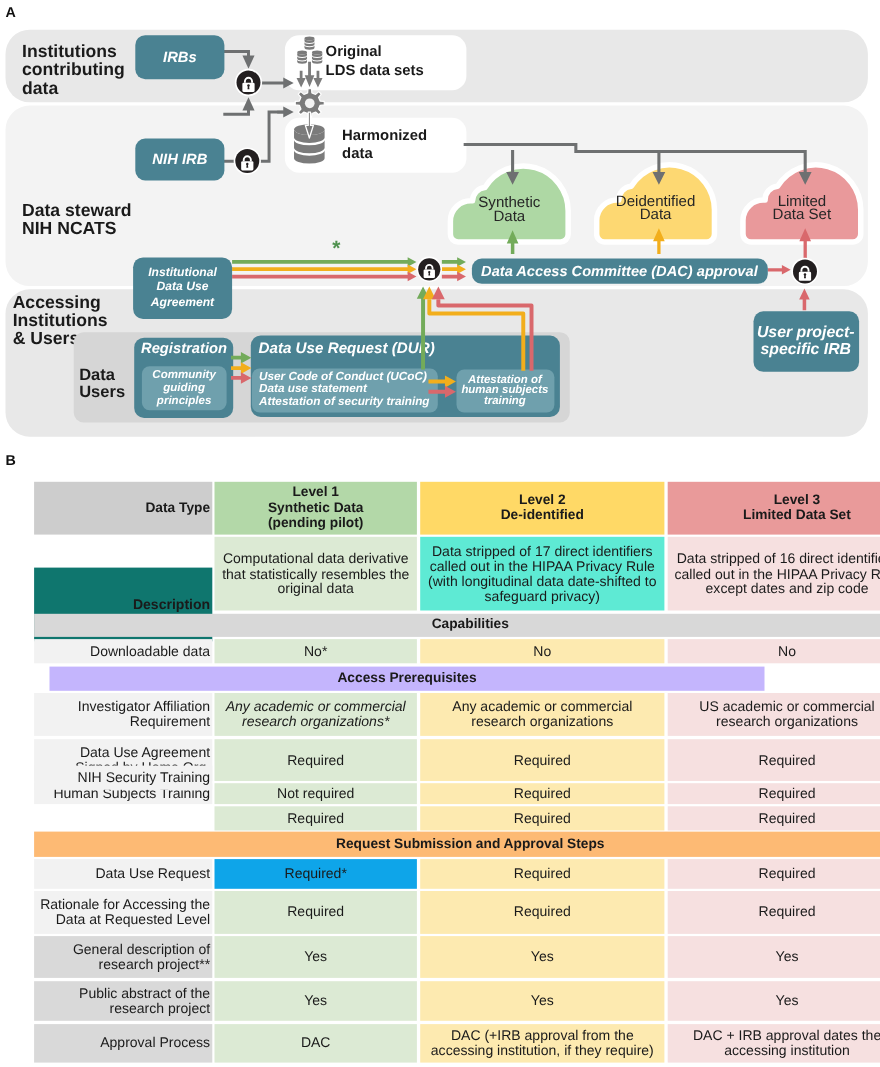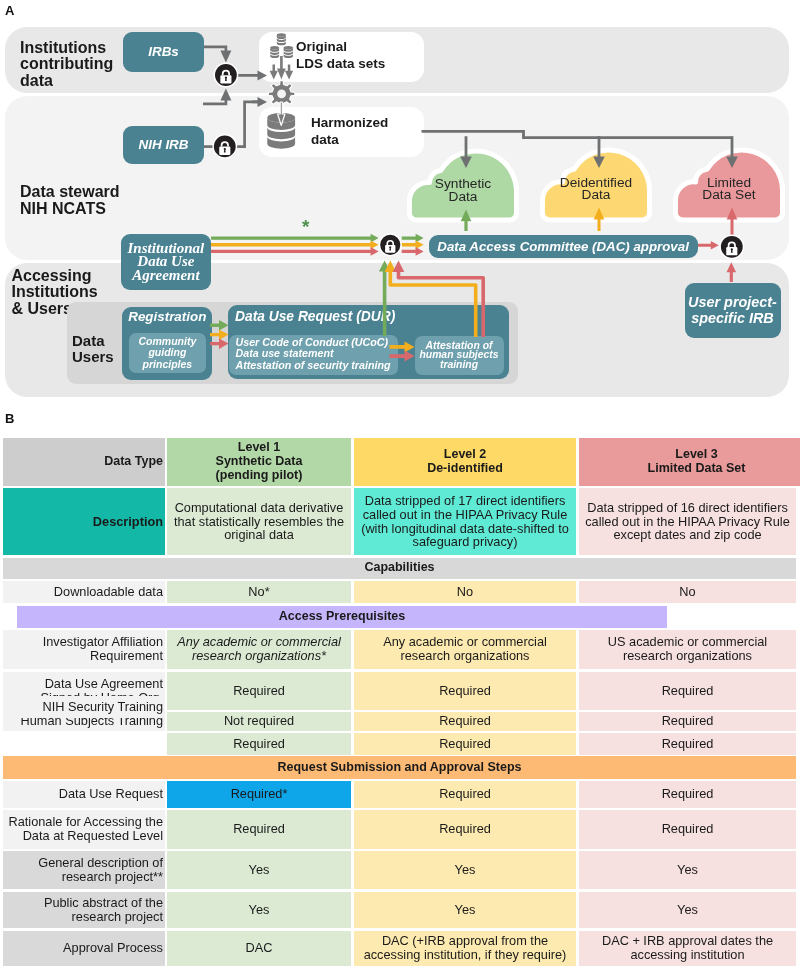--- a/index.html
+++ b/index.html
@@ -13,21 +13,21 @@
   .tealbox{position:absolute;background:#4a8292;border-radius:9px;color:#fff;font-style:italic;font-weight:bold;
            display:flex;align-items:center;justify-content:center;text-align:center;white-space:pre-line;}
   .whitebox{position:absolute;background:#fff;border-radius:13px;}
   .wlabel{position:absolute;font-weight:bold;font-size:13.5px;line-height:16.5px;color:#1a1a1a;white-space:pre-line;}
   .cloudtext{position:absolute;font-size:13.7px;line-height:12.5px;color:#262626;text-align:center;white-space:pre-line;}
   svg{display:block;}
   
   #panelB{position:absolute;left:0;top:0;width:800px;height:970px;}
   .cell{position:absolute;display:flex;align-items:center;justify-content:center;text-align:center;
         font-size:12.75px;line-height:13.9px;color:#1a1a1a;box-sizing:border-box;white-space:pre-line;
-        padding:0 4px;}
+        padding:0 4px;margin-left:28px;}
   .cell.hdr{font-weight:bold;font-size:12.5px;line-height:13.6px;}
   .cell.lbl{justify-content:flex-end;text-align:right;padding-right:2px;padding-left:1px;}
   .cell.sect{font-weight:bold;font-size:12.5px;}
 </style>
 </head>
 <body>
 
 <div id="panelA-bg" style="position:absolute;left:0;top:0;width:800px;height:410px;">
   <div class="panel-letter abs" style="left:5px;top:3px;">A</div>
   <div class="band" style="left:5px;top:27px;width:784px;height:66px;background:#e8e8e8;"></div>
@@ -195,21 +195,21 @@
 </svg>
 
 <div id="panelA-fg" style="position:absolute;left:0;top:0;width:800px;height:410px;">
   <div class="wlabel" style="left:296px;top:39px;">Original
 LDS data sets</div>
   <div class="wlabel" style="left:311px;top:115px;">Harmonized
 data</div>
 
   <div class="tealbox" style="left:123.2px;top:32.2px;width:80.7px;height:39.6px;font-size:13.45px;line-height:16px;">IRBs</div>
   <div class="tealbox" style="left:123.2px;top:126.1px;width:80.7px;height:38.3px;font-size:13.45px;line-height:16px;">NIH IRB</div>
-  <div class="tealbox" style="left:120.6px;top:233.5px;width:90.6px;height:56.7px;font-size:15px;line-height:13.4px;font-family:Liberation Serif, serif;">Institutional
+  <div class="tealbox" style="left:120.6px;top:233.5px;width:90.6px;height:56.7px;font-size:11px;line-height:13.4px;">Institutional
 Data Use
 Agreement</div>
   <div class="tealbox" style="left:428.6px;top:234.6px;width:269px;height:23.2px;font-size:13.3px;">Data Access Committee (DAC) approval</div>
   <div class="tealbox" style="left:684.5px;top:282.5px;width:96px;height:55.5px;font-size:14.4px;line-height:16.0px;">User project-
 specific IRB</div>
 
   <div class="cloudtext" style="left:412.5px;top:178px;width:101px;">Synthetic
 Data</div>
   <div class="cloudtext" style="left:545.5px;top:176.5px;width:101px;">Deidentified
 Data</div>
@@ -223,21 +223,21 @@
   <div class="panel-letter abs" style="left:5px;top:411px;">B</div>
   <div id="tableRoot">
       <div class="cell hdr lbl" style="left: 3px; top: 437.5px; width: 162px; height: 48.5px; background: rgb(205, 205, 205);">Data Type</div>
       <div class="cell hdr" style="left: 167px; top: 437.5px; width: 184px; height: 48.5px; background: rgb(179, 216, 168);">Level 1
 Synthetic Data
 (pending pilot)</div>
       <div class="cell hdr" style="left: 354px; top: 437.5px; width: 222px; height: 48.5px; background: rgb(255, 217, 102);">Level 2
 De-identified</div>
       <div class="cell hdr" style="left: 579px; top: 437.5px; width: 235px; height: 48.5px; background: rgb(233, 154, 154);">Level 3
 Limited Data Set</div>
-      <div class="cell lbl" style="left: 3px; top: 488px; width: 162px; height: 67px; background: #14b8a6; font-weight: bold;">Description</div>
+      <div class="cell lbl" style="left: 3px; top: 516px; width: 162px; height: 67px; background: #0f766e; font-weight: bold;">Description</div>
       <div class="cell " style="left: 167px; top: 488px; width: 184px; height: 67px; background: rgb(220, 234, 212);">Computational data derivative that statistically resembles the original data</div>
       <div class="cell " style="left: 354px; top: 488px; width: 222px; height: 67px; background: #5eead4;">Data stripped of 17 direct identifiers called out in the HIPAA Privacy Rule (with longitudinal data date-shifted to safeguard privacy)</div>
       <div class="cell " style="left: 579px; top: 488px; width: 217px; height: 67px; background: rgb(246, 224, 224);">Data stripped of 16 direct identifiers called out in the HIPAA Privacy Rule except dates and zip code</div>
       <div class="cell sect" style="left: 3px; top: 557.5px; width: 793px; height: 21px; background: rgb(216, 216, 216);">Capabilities</div>
       <div class="cell lbl" style="left: 3px; top: 581px; width: 162px; height: 22px; background: rgb(242, 242, 242);">Downloadable data</div>
       <div class="cell " style="left: 167px; top: 581px; width: 184px; height: 22px; background: rgb(220, 234, 212);">No*</div>
       <div class="cell " style="left: 354px; top: 581px; width: 222px; height: 22px; background: rgb(253, 234, 176);">No</div>
       <div class="cell " style="left: 579px; top: 581px; width: 217px; height: 22px; background: rgb(246, 224, 224);">No</div>
       <div class="cell sect" style="left: 17px; top: 605.5px; width: 650px; height: 22px; background: #c4b5fd;">Access Prerequisites</div>
       <div class="cell lbl" style="left: 3px; top: 630px; width: 162px; height: 38.8px; background: rgb(242, 242, 242);">Investigator Affiliation Requirement</div>

